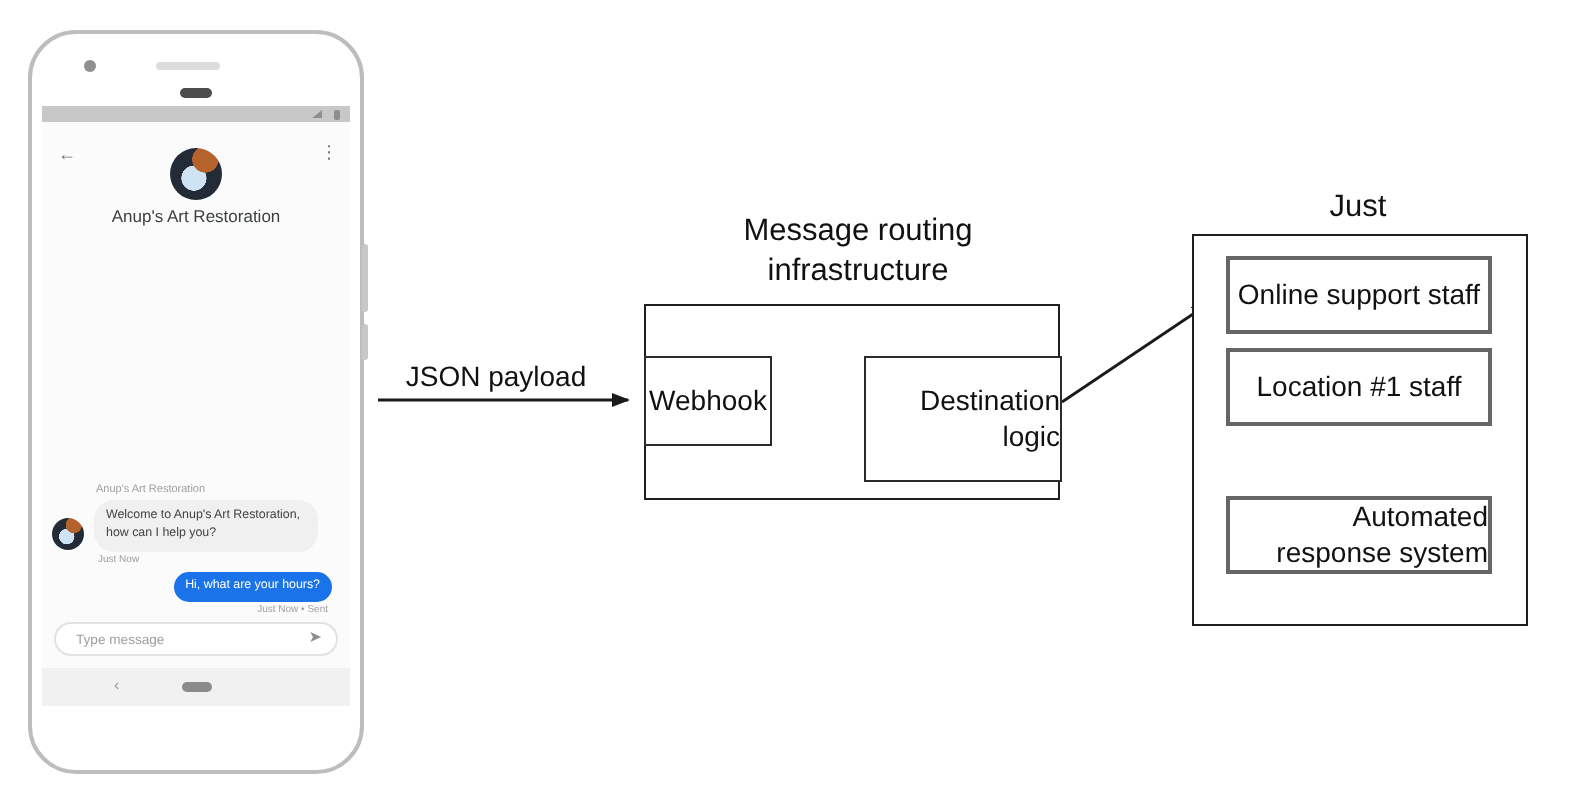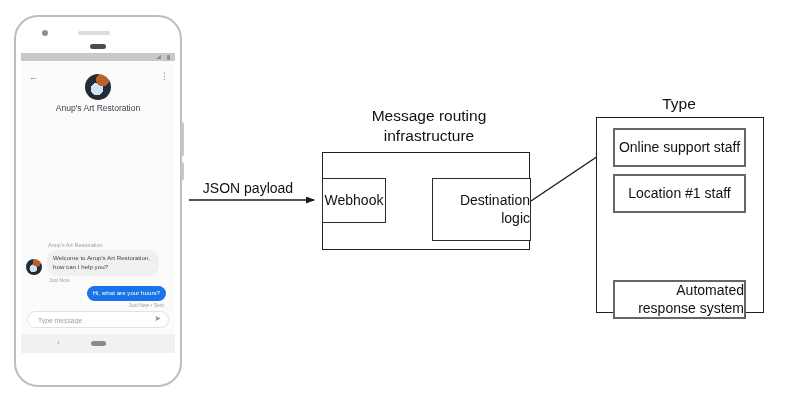--- a/index.html
+++ b/index.html
@@ -124,19 +124,19 @@
     </div>
   </div>
 
   <div class="abs lbl routing-title">Message routing infrastructure</div>
 
   <div class="abs lbl payload-lbl">JSON payload</div>
   <div class="abs outer-box routing-box"></div>
   <div class="abs node webhook">Webhook</div>
   <div class="abs node destination">Destination logic</div>
 
-  <div class="abs lbl brand-title">Type</div>
+  <div class="abs lbl brand-title">Just</div>
   <div class="abs outer-box brand-box-outer"></div>
   <div class="abs node brand-item" style="top:128px;">Online support staff</div>
   <div class="abs node brand-item" style="top:174px;">Location #1 staff</div>
-  <div class="abs node brand-item" style="top:280px;padding-left:16px;">Automated response system</div>
+  <div class="abs node brand-item" style="top:248px;padding-left:16px;">Automated response system</div>
 
 </div>
 
 </body></html>

